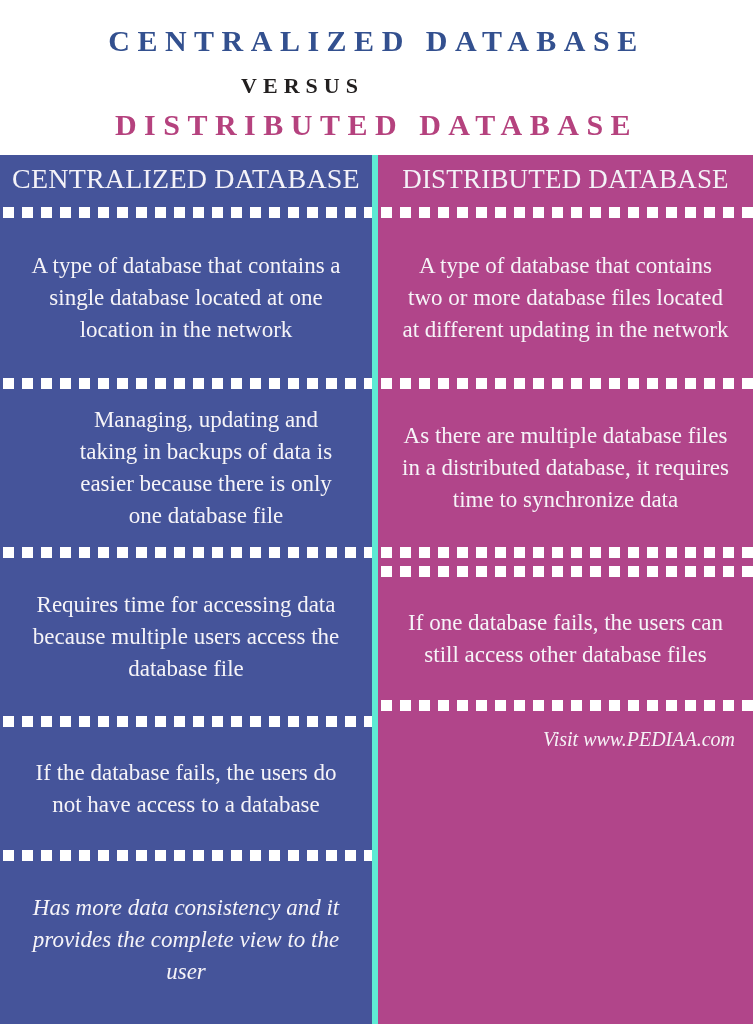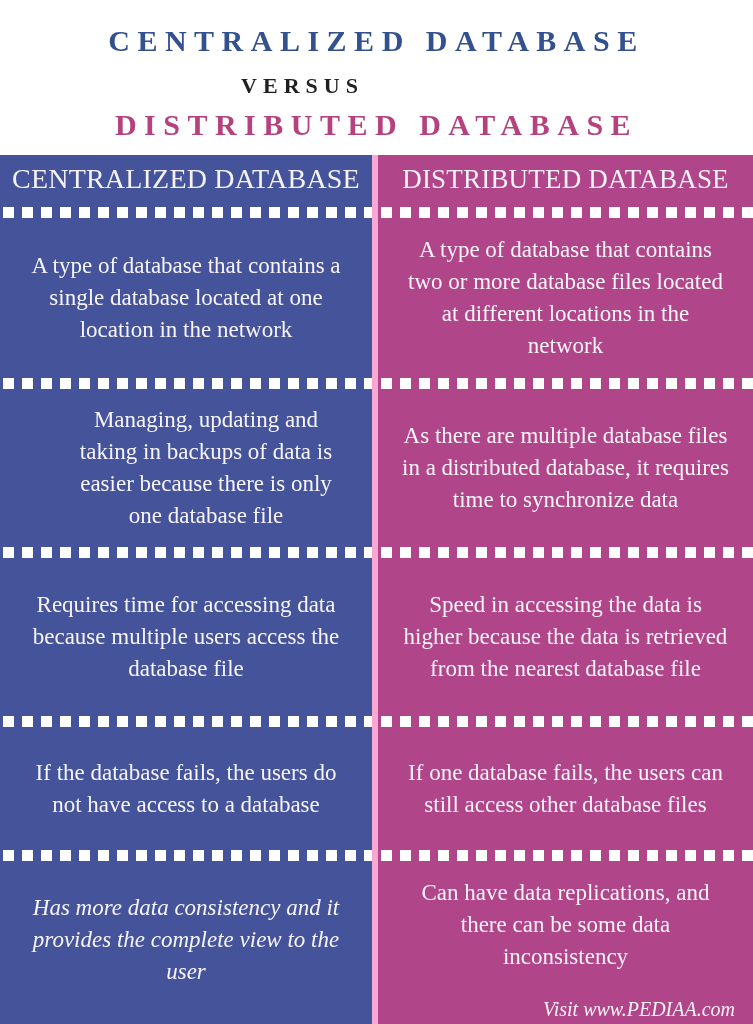--- a/index.html
+++ b/index.html
@@ -10,21 +10,21 @@
     width: 753px;
     height: 1024px;
     background: #ffffff;
     font-family: "Liberation Serif", "DejaVu Serif", serif;
     overflow: hidden;
   }
   .infographic {
     position: relative;
     width: 753px;
     height: 1024px;
-    background: #f9a8d4;
+    background: #5eead4;
   }
 
   
   .title-block {
     position: absolute;
     left: 0;
     top: 0;
     width: 753px;
     height: 155px;
     background: #ffffff;
@@ -188,39 +188,33 @@
     <div class="cell r5">
       <span class="cell-text">Has more data consistency and it provides the complete view to the user</span>
     </div>
   </div>
 
   <div class="column column-right col-right">
     <div class="col-header">DISTRIBUTED DATABASE</div>
     <div class="dash-sep"></div>
 
     <div class="cell r1">
-      <span class="cell-text">A type of database that contains two or more database files located at different locations in the network</span>
+      <span class="cell-text">A type of database that contains two or more database files located at different updating in the network</span>
     </div>
     <div class="dash-sep"></div>
 
     <div class="cell r2">
       <span class="cell-text">As there are multiple database files in a distributed database, it requires time to synchronize data</span>
     </div>
     <div class="dash-sep"></div>
 
-    <div class="cell r3">
-      <span class="cell-text">Speed in accessing the data is higher because the data is retrieved from the nearest database file</span>
-    </div>
     <div class="dash-sep"></div>
 
     <div class="cell r4">
       <span class="cell-text">If one database fails, the users can still access other database files</span>
     </div>
     <div class="dash-sep"></div>
 
-    <div class="cell r5">
-      <span class="cell-text">Can have data replications, and there can be some data inconsistency</span>
-    </div>
 
     <div class="footer-note">Visit www.PEDIAA.com</div>
   </div>
 
 </div>
 
 </body></html>

